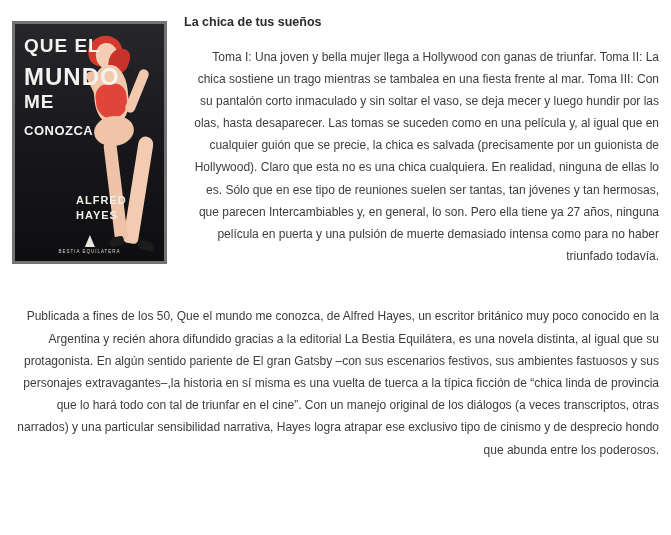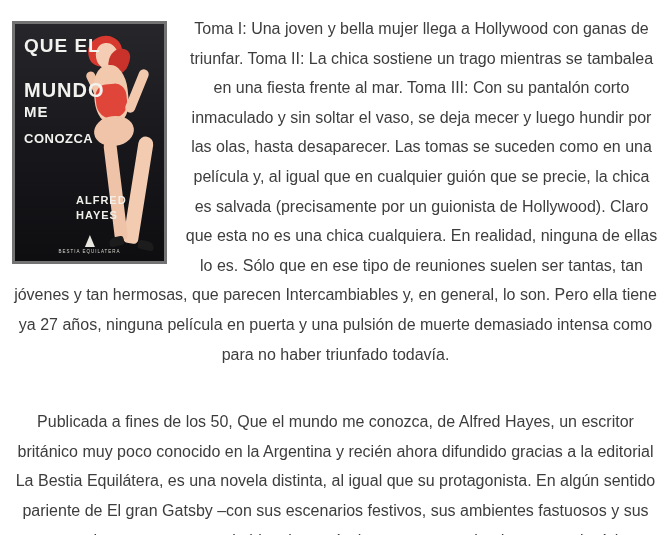--- a/index.html
+++ b/index.html
@@ -54,22 +54,22 @@
     z-index: 4;
   }
   .cover .t-line {
     color: #f2f2ef;
     font-weight: bold;
     letter-spacing: 1px;
     line-height: 1.05;
     text-transform: uppercase;
   }
   .cover .t1 { font-size: 19px; }
-  .cover .t2 { font-size: 20px; margin-top: 24px; }
-  .cover .t3 { font-size: 15px; margin-top: 3px; }
+  .cover .t2 { font-size: 24px; margin-top: 8px; }
+  .cover .t3 { font-size: 19px; margin-top: 3px; }
   .cover .t4 { font-size: 13px; margin-top: 12px; letter-spacing: 0.5px; }
   .cover .author {
     position: absolute;
     left: 42px;
     bottom: 38px;
     z-index: 4;
     color: #f0efe9;
     font-size: 11px;
     font-weight: bold;
     letter-spacing: 1px;
@@ -186,24 +186,24 @@
   
   .post-title {
     margin: 0 0 14px 0;
     font-size: 12.5px;
     font-weight: bold;
     color: #2b2b2b;
     line-height: 1.4;
   }
   p.body {
     margin: 0 0 16px 0;
-    font-size: 16px;
+    font-size: 12px;
     line-height: 1.85;
     color: #3d3d3d;
-    text-align: center;
+    text-align: right;
   }
   p.body.last { margin-bottom: 12px; }
   .clear { clear: both; height: 0; }
   .gap { height: 22px; }
 </style>
 </head>
 <body>
 
 <div class="page">
   <div class="article">
@@ -238,20 +238,21 @@
           <div>ALFRED HAYES</div>
         </div>
 
         <div class="logo">
           <div class="mark"></div>
           <div class="lbl">BESTIA EQUILATERA</div>
         </div>
       </div>
     </div>
 
+    <h1 class="post-title">La chica de tus sueños</h1>
 
     <p class="body">Toma I: Una joven y bella mujer llega a Hollywood con ganas de triunfar. Toma II: La chica sostiene un trago mientras se tambalea en una fiesta frente al mar. Toma III: Con su pantalón corto inmaculado y sin soltar el vaso, se deja mecer y luego hundir por las olas, hasta desaparecer. Las tomas se suceden como en una película y, al igual que en cualquier guión que se precie, la chica es salvada (precisamente por un guionista de Hollywood). Claro que esta no es una chica cualquiera. En realidad, ninguna de ellas lo es. Sólo que en ese tipo de reuniones suelen ser tantas, tan jóvenes y tan hermosas, que parecen Intercambiables y, en general, lo son. Pero ella tiene ya 27 años, ninguna película en puerta y una pulsión de muerte demasiado intensa como para no haber triunfado todavía.</p>
 
     <div class="clear"></div>
     <div class="gap"></div>
 
     <p class="body last">Publicada a fines de los 50, Que el mundo me conozca, de Alfred Hayes, un escritor británico muy poco conocido en la Argentina y recién ahora difundido gracias a la editorial La Bestia Equilátera, es una novela distinta, al igual que su protagonista. En algún sentido pariente de El gran Gatsby –con sus escenarios festivos, sus ambientes fastuosos y sus personajes extravagantes–,la historia en sí misma es una vuelta de tuerca a la típica ficción de “chica linda de provincia que lo hará todo con tal de triunfar en el cine”. Con un manejo original de los diálogos (a veces transcriptos, otras narrados) y una particular sensibilidad narrativa, Hayes logra atrapar ese exclusivo tipo de cinismo y de desprecio hondo que abunda entre los poderosos.</p>
   </div>
 </div>
 

